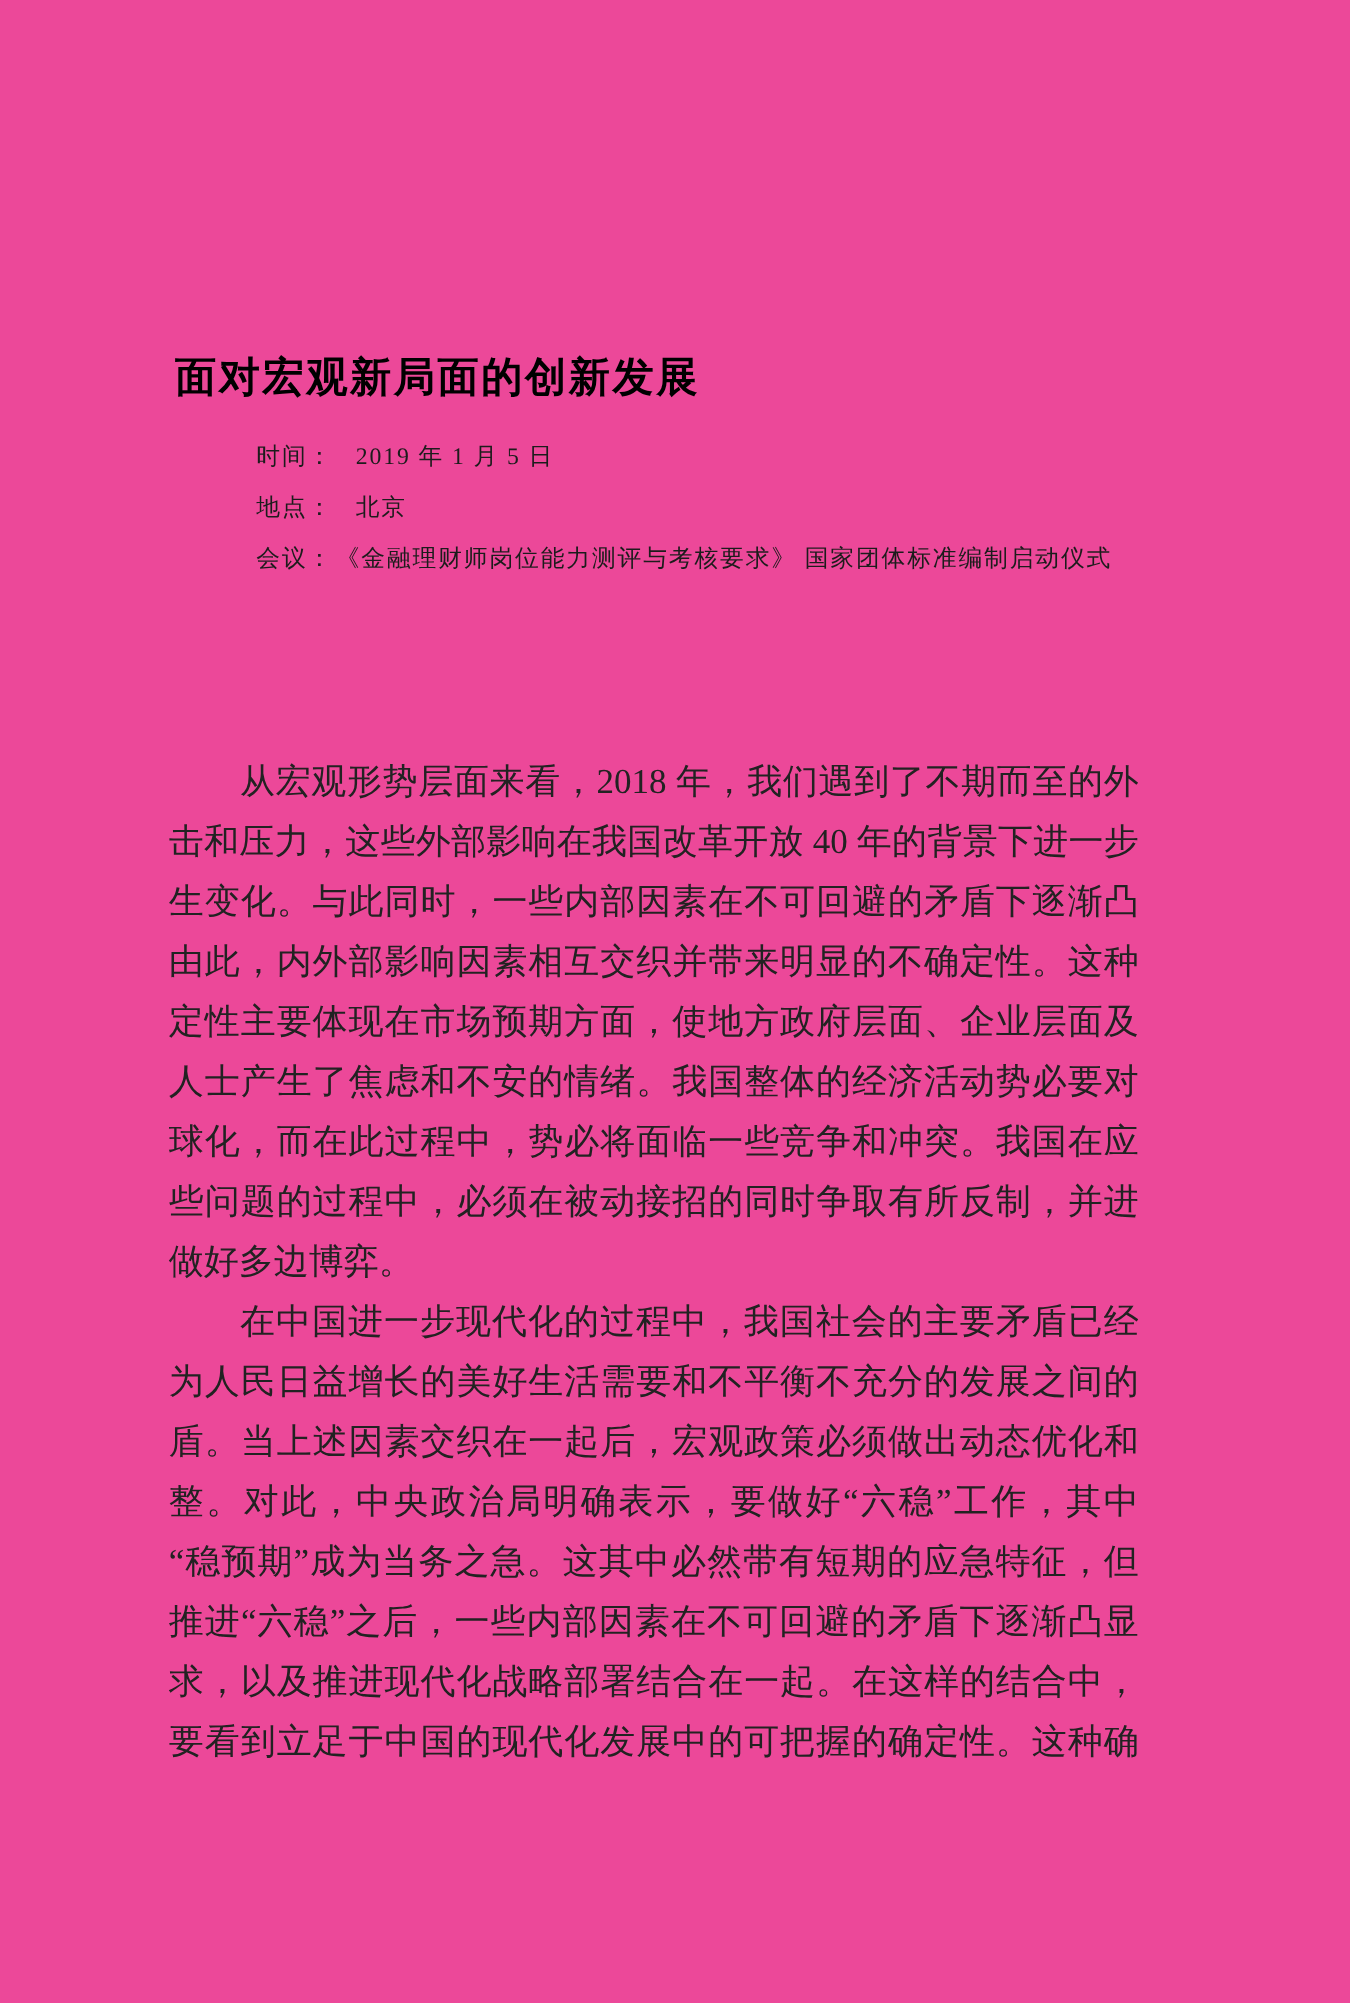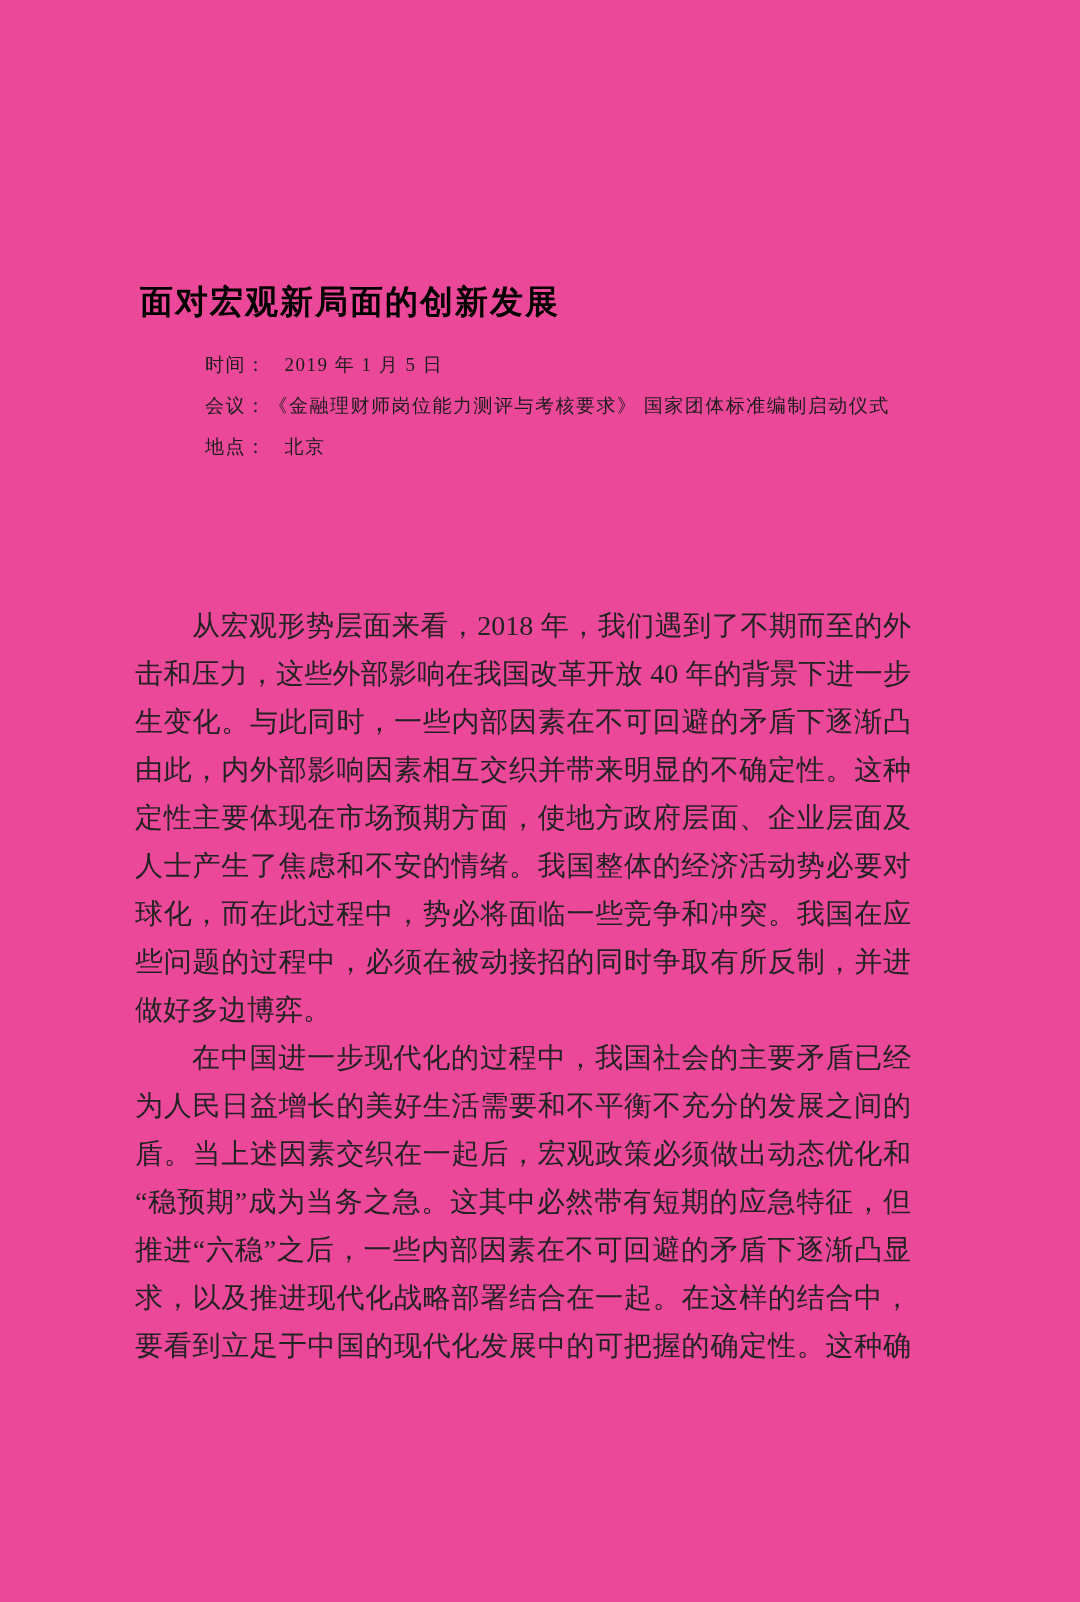--- a/index.html
+++ b/index.html
@@ -72,45 +72,46 @@
 <div class="page">
 
   <h1 class="doc-title">面对宏观新局面的创新发展</h1>
 
   <div class="meta-block">
     <div class="meta-row">
       <span class="meta-label">时间：</span>
       <span class="meta-value gap">2019 年 1 月 5 日</span>
     </div>
     <div class="meta-row">
+      <span class="meta-label">地点：</span>
+      <span class="meta-value gap">北京</span>
+    </div>
+    <div class="meta-row">
       <span class="meta-label">会议：</span>
       <span class="meta-value nogap">《金融理财师岗位能力测评与考核要求》 国家团体标准编制启动仪式</span>
-    </div>
-    <div class="meta-row">
-      <span class="meta-label">地点：</span>
-      <span class="meta-value gap">北京</span>
     </div>
   </div>
 
   <div class="doc-body">
     <div class="para">
       <div class="line indent">从宏观形势层面来看，2018 年，我们遇到了不期而至的外部冲</div>
       <div class="line">击和压力，这些外部影响在我国改革开放 40 年的背景下进一步发</div>
       <div class="line">生变化。与此同时，一些内部因素在不可回避的矛盾下逐渐凸显。</div>
       <div class="line">由此，内外部影响因素相互交织并带来明显的不确定性。这种不确</div>
       <div class="line">定性主要体现在市场预期方面，使地方政府层面、企业层面及市场</div>
       <div class="line">人士产生了焦虑和不安的情绪。我国整体的经济活动势必要对接全</div>
       <div class="line">球化，而在此过程中，势必将面临一些竞争和冲突。我国在应对这</div>
       <div class="line">些问题的过程中，必须在被动接招的同时争取有所反制，并进一步</div>
       <div class="line para-end">做好多边博弈。</div>
     </div>
     <div class="para">
       <div class="line indent">在中国进一步现代化的过程中，我国社会的主要矛盾已经转化</div>
       <div class="line">为人民日益增长的美好生活需要和不平衡不充分的发展之间的矛</div>
       <div class="line">盾。当上述因素交织在一起后，宏观政策必须做出动态优化和调</div>
+      <div class="line">整。对此，中央政治局明确表示，要做好“六稳”工作，其中</div>
       <div class="line">“稳预期”成为当务之急。这其中必然带有短期的应急特征，但在</div>
       <div class="line">推进“六稳”之后，一些内部因素在不可回避的矛盾下逐渐凸显</div>
       <div class="line">求，以及推进现代化战略部署结合在一起。在这样的结合中，我们</div>
       <div class="line">要看到立足于中国的现代化发展中的可把握的确定性。这种确定性</div>
     </div>
   </div>
 
 </div>
 
 </body></html>

